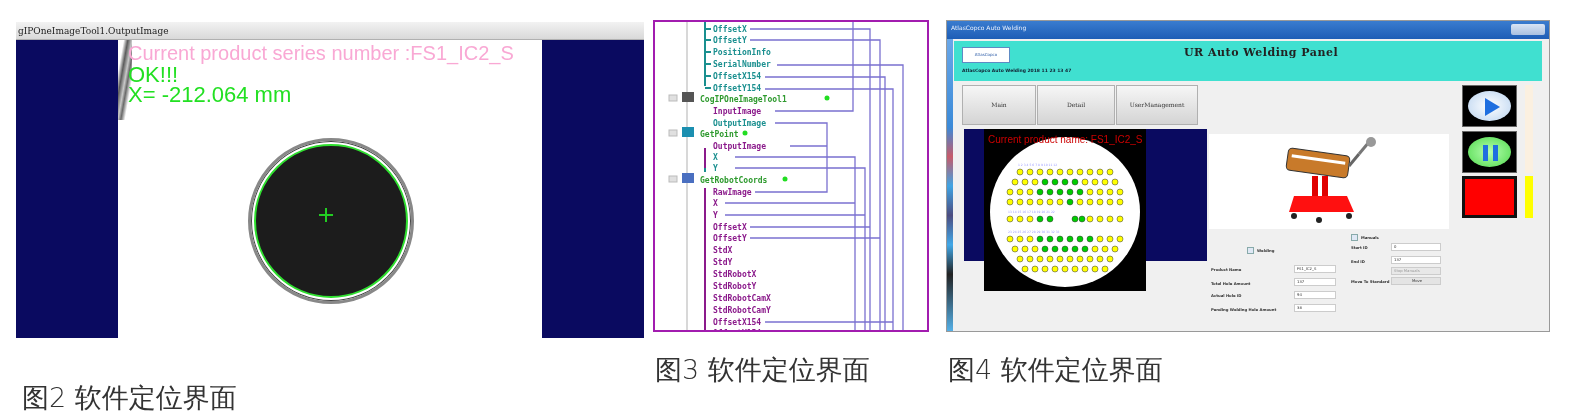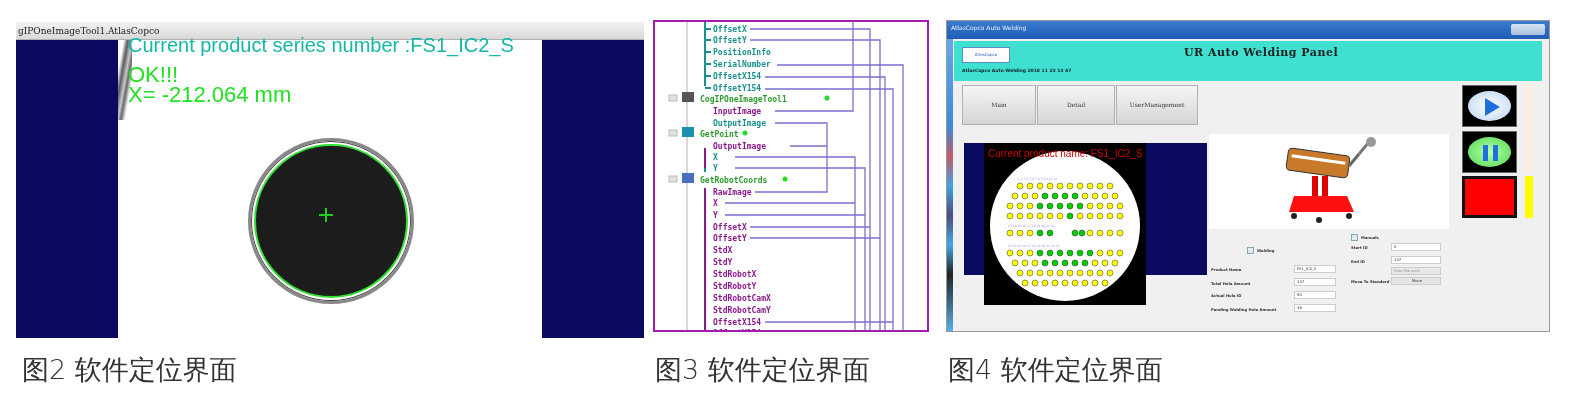--- a/index.html
+++ b/index.html
@@ -3,21 +3,21 @@
 <meta charset="utf-8">
 <style>
   html, body { margin: 0; padding: 0; background: #ffffff; }
   body { width: 1596px; height: 417px; position: relative; overflow: hidden; font-family: "DejaVu Sans", sans-serif; }
 
   
   .fig2 { position: absolute; left: 16px; top: 22px; width: 628px; height: 316px; background: #0a0a60; }
   .fig2 .titlebar { position: absolute; left: 0; top: 0; width: 100%; height: 18px; background: linear-gradient(#f2f2f2,#d9d9d9); border-bottom: 1px solid #b0b0b0; font-family: "DejaVu Serif", serif; font-size: 9px; line-height: 18px; color: #222; padding-left: 2px; box-sizing: border-box; }
   .fig2 .white { position: absolute; left: 102px; top: 18px; width: 424px; height: 298px; background: #ffffff; }
   .fig2 .edge-streak { position: absolute; left: 102px; top: 18px; width: 14px; height: 80px; background: linear-gradient(100deg, transparent 20%, #333 35%, #bbb 50%, #444 60%, transparent 75%); opacity: .8; }
-  .fig2 .line1 { position: absolute; left: 112px; top: 12px; font-family: "Liberation Sans", sans-serif; font-size: 20px; color: #14b8a6; white-space: nowrap; }
+  .fig2 .line1 { position: absolute; left: 112px; top: 20px; font-family: "Liberation Sans", sans-serif; font-size: 20px; color: #f9a8d4; white-space: nowrap; }
   .fig2 .line2, .fig2 .line3, .fig2 .line4 { position: absolute; left: 112px; font-family: "Liberation Sans", sans-serif; font-size: 22px; color: #22e022; line-height: 22px; white-space: nowrap; }
   .fig2 .line2 { top: 42px; }
   .fig2 .line3 { top: 62px; }
   .fig2 .line4 { top: 82px; }
   .fig2 .disc-outer { position: absolute; left: 232px; top: 116px; width: 160px; height: 160px; border-radius: 50%; background: #ffffff; border: 3px solid #888; box-shadow: 0 0 0 1px #444 inset; }
   .fig2 .disc { position: absolute; left: 238px; top: 122px; width: 150px; height: 150px; border-radius: 50%; background: #1c1c1c; border: 2px solid #2fe02f; }
   .fig2 .cross-h { position: absolute; left: 303px; top: 192px; width: 14px; height: 2px; background: #22cc22; }
   .fig2 .cross-v { position: absolute; left: 309px; top: 186px; width: 2px; height: 14px; background: #22cc22; }
 
   
@@ -29,53 +29,53 @@
   .fig4 { position: absolute; left: 946px; top: 20px; width: 604px; height: 312px; background: #f0f0f0; border: 1px solid #999; box-sizing: border-box; overflow: hidden; }
   .fig4 .wtitle { position: absolute; left: 0; top: 0; width: 100%; height: 18px; background: linear-gradient(#3a7ccf,#1d5db6); }
   .fig4 .wtitle .tlabel { position: absolute; left: 4px; top: 3px; font-size: 6px; color: #eaf2ff; }
   .fig4 .wtitle .wbtns { position: absolute; right: 4px; top: 3px; width: 34px; height: 11px; background: linear-gradient(#d8e4f4,#a9c0e0); border-radius: 2px; }
   .fig4 .sidestrip { position: absolute; left: 0; top: 18px; width: 6px; height: 294px; background: linear-gradient(#6aa7e8,#3b8ad8 30%,#c65a6a 40%,#3fa4e4 50%,#4c4c80 60%,#41a8e8 70%,#222 80%,#56b5ee); }
   .fig4 .header { position: absolute; left: 7px; top: 20px; width: 588px; height: 40px; background: #40e0d0; }
   .fig4 .logo { position: absolute; left: 8px; top: 6px; width: 46px; height: 14px; background: #ffffff; border: 1px solid #5e8bc4; font-size: 4px; color: #2a5aa6; text-align: center; line-height: 14px; }
   .fig4 .subhdr { position: absolute; left: 8px; top: 27px; font-size: 4.5px; font-weight: bold; color: #123; white-space: nowrap; }
   .fig4 .apptitle { position: absolute; left: 230px; top: 5px; font-family: "DejaVu Serif", serif; font-size: 11px; font-weight: bold; color: #222; white-space: nowrap; letter-spacing: .5px; }
   .fig4 .navbtn { position: absolute; top: 64px; height: 40px; background: linear-gradient(#f6f6f6,#d4d4d4); border: 1px solid #b0b0b0; box-sizing: border-box; font-family: "DejaVu Serif", serif; font-size: 6px; color: #333; text-align: center; line-height: 38px; }
-  .fig4 .cam { position: absolute; left: 17px; top: 122px; width: 243px; height: 132px; background: #0a0a60; }
+  .fig4 .cam { position: absolute; left: 17px; top: 108px; width: 243px; height: 132px; background: #0a0a60; }
   .fig4 .cam .blk { position: absolute; left: 20px; top: 0; width: 162px; height: 162px; background: #000; }
   .fig4 .cam .wafer { position: absolute; left: 26px; top: 8px; width: 150px; height: 150px; border-radius: 50%; background: #fff; }
   .fig4 .cam .caption { position: absolute; left: 24px; top: 5px; font-family: "Liberation Sans", sans-serif; font-size: 10px; color: #cc0000; white-space: nowrap; }
   .fig4 .robot { position: absolute; left: 262px; top: 113px; width: 240px; height: 95px; background: #ffffff; }
   .fig4 .form { position: absolute; left: 262px; top: 208px; width: 240px; height: 90px; }
   .fig4 .flabel { position: absolute; font-size: 3.8px; color: #333; white-space: nowrap; font-weight: bold; }
   .fig4 .finput { position: absolute; height: 8px; background: #fff; border: 1px solid #ccc; box-sizing: border-box; font-size: 3.8px; line-height: 6px; padding-left: 2px; color: #333; }
   .fig4 .fcheck { position: absolute; width: 5px; height: 5px; border: 1px solid #8aa; background: #dfe8f5; }
   .fig4 .ctrl { position: absolute; left: 515px; width: 55px; height: 42px; background: #000; border: 1px solid #666; box-sizing: border-box; }
   .fig4 .ctrl .oval { position: absolute; left: 5px; top: 5px; width: 43px; height: 30px; border-radius: 50%; }
   .fig4 .yellowbar { position: absolute; left: 578px; top: 155px; width: 8px; height: 42px; background: #ffff00; }
   .fig4 .paleband { position: absolute; left: 578px; top: 64px; width: 8px; height: 88px; background: #fbf0e0; }
 
   
   .cap { position: absolute; top: 352px; font-family: "DejaVu Sans", sans-serif; font-size: 27px; color: #333; white-space: nowrap; font-weight: 300; }
 </style>
 </head>
 <body>
 
 <div class="fig2">
-  <div class="titlebar">gIPOneImageTool1.AtlasCopco</div>
+  <div class="titlebar">gIPOneImageTool1.OutputImage</div>
   <div class="white"></div>
   <div class="edge-streak"></div>
   <div class="line1">Current product series number :FS1_IC2_S</div>
   <div class="line2">OK!!!</div>
   <div class="line3">X= -212.064 mm</div>
   <div class="disc-outer"></div>
   <div class="disc"></div>
   <div class="cross-h"></div>
   <div class="cross-v"></div>
 </div>
-<div class="cap" style="left:22px;">图2  软件定位界面</div>
+<div class="cap" style="left:22px;margin-top:28px;">图2  软件定位界面</div>
 
 <div class="fig3">
   <svg width="276" height="312" viewBox="0 0 276 312">
 
     <line x1="32" y1="0" x2="32" y2="312" stroke="#d8d8d8" stroke-width="2"></line>
     <line x1="50" y1="0" x2="50" y2="64" stroke="#1a8f8f" stroke-width="2"></line>
     <line x1="50" y1="126" x2="50" y2="150" stroke="#8b1a8b" stroke-width="2"></line>
     <line x1="50" y1="150" x2="50" y2="146" stroke="#1a8f8f" stroke-width="2"></line>
     <line x1="50" y1="166" x2="50" y2="312" stroke="#8b1a8b" stroke-width="2"></line>
 

